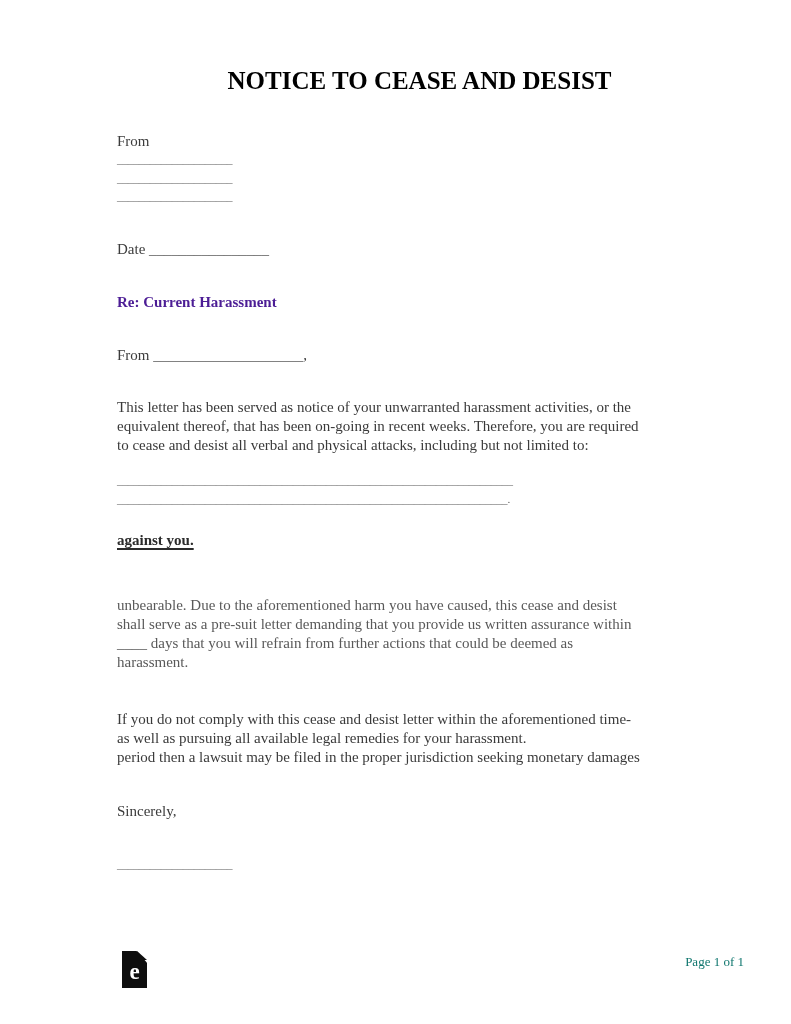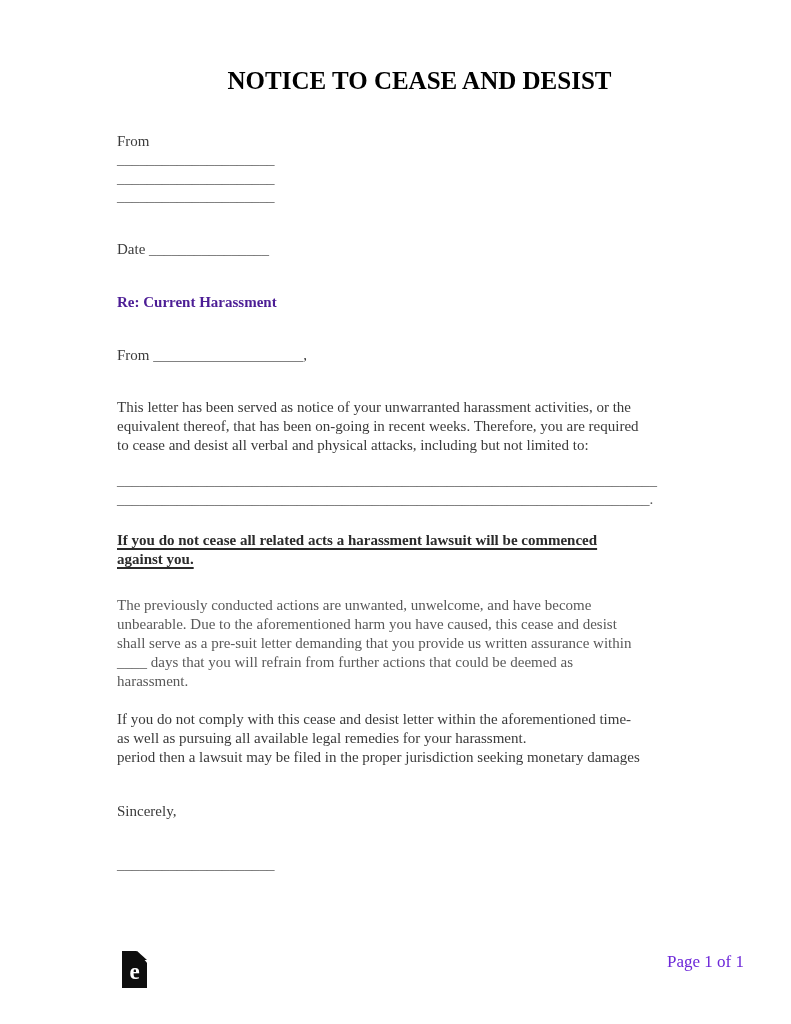--- a/index.html
+++ b/index.html
@@ -37,21 +37,21 @@
     white-space: nowrap;
   }
 
   .label { font-size: 15px; line-height: 19px; }
 
   .blank {
     color: #5a5a5a;
     letter-spacing: 0;
   }
   .blank-block {
-    font-size: 15px;
+    font-size: 11px;
     line-height: 18.5px;
     color: #5a5a5a;
     white-space: nowrap;
   }
 
   .from-label   { top: 132px; left: 93px; }
   .from-lines   { top: 150px; left: 93px; }
   .date-line    { top: 240px; left: 93px; }
   .subject-line { top: 293px; left: 93px; font-weight: bold; color: #4c1d95; }
   .salutation   { top: 346px; left: 93px; }
@@ -106,23 +106,23 @@
     color: #ffffff;
     font-weight: bold;
     font-size: 23px;
     line-height: 1;
     padding-top: 3px;
     box-sizing: border-box;
   }
   .page-indicator {
     top: 953px;
     right: 71px;
-    font-size: 17px;
+    font-size: 13px;
     line-height: 17px;
-    color: #6d28d9;
+    color: #0f766e;
   }
 </style>
 </head>
 <body>
 
 <div class="page">
 
   <div class="abs title">NOTICE TO CEASE AND DESIST</div>
 
   <div class="abs label from-label">From</div>
@@ -144,26 +144,24 @@
     <div>equivalent thereof, that has been on-going in recent weeks. Therefore, you are required</div>
     <div>to cease and desist all verbal and physical attacks, including but not limited to:</div>
   </div>
 
   <div class="abs blank-block fill-lines">
     <div>________________________________________________________________________</div>
     <div>_______________________________________________________________________.</div>
   </div>
 
   <div class="abs body-text warning">
-    <div class="line">If you do not cease all related acts a harassment lawsuit will be commenced</div>
     <div class="line">against you.</div>
   </div>
 
   <div class="abs body-text para2">
-    <div>The previously conducted actions are unwanted, unwelcome, and have become</div>
     <div>unbearable. Due to the aforementioned harm you have caused, this cease and desist</div>
     <div>shall serve as a pre-suit letter demanding that you provide us written assurance within</div>
     <div>____ days that you will refrain from further actions that could be deemed as</div>
     <div>harassment.</div>
   </div>
 
   <div class="abs body-text para3">
     <div>If you do not comply with this cease and desist letter within the aforementioned time-</div>
     <div>as well as pursuing all available legal remedies for your harassment.</div>
     <div>period then a lawsuit may be filed in the proper jurisdiction seeking monetary damages</div>

